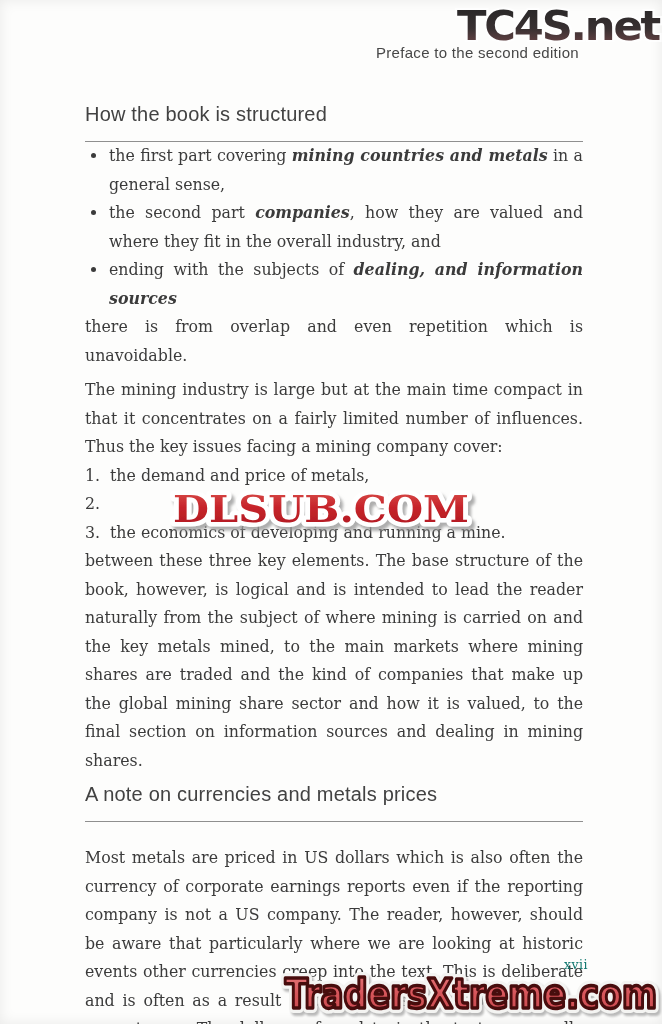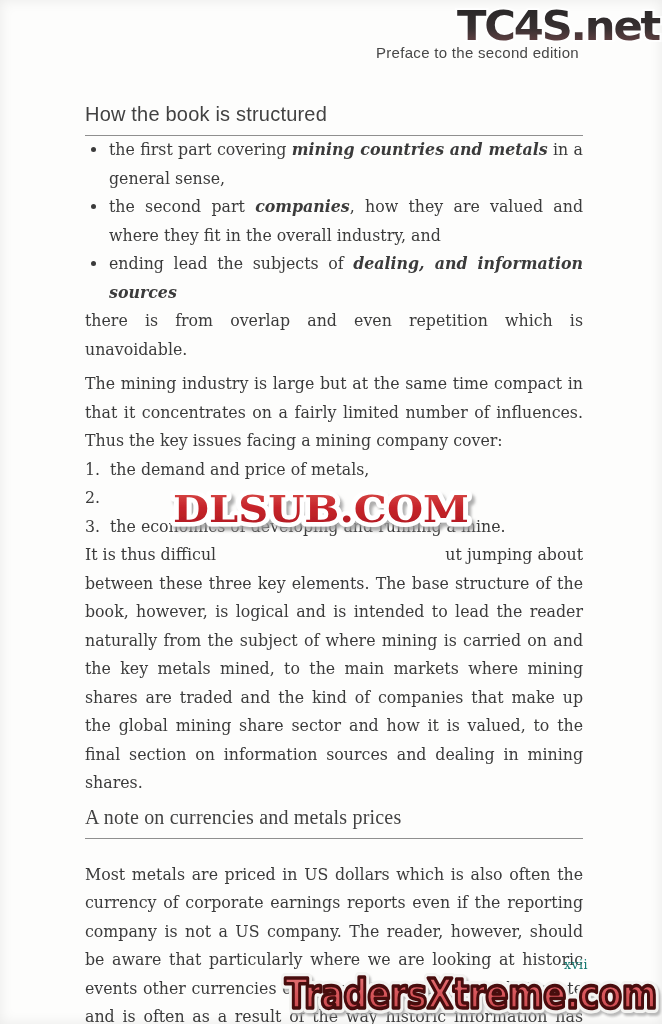--- a/index.html
+++ b/index.html
@@ -23,24 +23,24 @@
     position:absolute;top:44px;right:4px;
     font-family:"Liberation Sans","DejaVu Sans",sans-serif;
     font-size:15px;color:#474747;letter-spacing:.3px;
   }
   .tc4s-logo{position:absolute;top:0;left:455px;width:207px;height:50px;}
   
   h1.sec{
     font-family:"Liberation Sans","DejaVu Sans",sans-serif;
     font-weight:400;color:#424242;
     font-size:20px;line-height:24px;letter-spacing:.2px;
-    margin:44px 0 0 0;padding:0 0 9px 0;
+    margin:44px 0 0 0;padding:0 0 15px 0;
     border-bottom:1.5px solid #8f8f8f;
   }
-  h1.sec.second{margin-top:7px;font-family:Liberation Serif, serif;}
+  h1.sec.second{margin-top:7px;}
   
   p.body{
     font-size:15.8px;line-height:28.5px;
     text-align:justify;margin:0;
   }
   p.intro{margin-top:25px;text-align:left;}
   p.p2{margin-top:6px;}
   p.p4{margin-top:22px;}
   ul.bullets{
     margin:0;padding:0 0 0 23px;
@@ -91,45 +91,41 @@
     <div class="hdr">
       <div class="preface">Preface to the second edition</div>
     </div>
 
     <h1 class="sec">How the book is structured</h1>
 
 
     <ul class="bullets">
       <li><span>the first part covering </span><span class="b">mining countries and metals</span><span> in a general sense,</span></li>
       <li><span>the second part </span><span class="b">companies</span><span>, how they are valued and where they fit in the overall industry, and</span></li>
-      <li><span>ending lead the subjects of </span><span class="b">dealing, and information sources</span><span></span></li>
+      <li><span>ending with the subjects of </span><span class="b">dealing, and information sources</span><span></span></li>
     </ul>
 
     <p class="body">there is from overlap and even repetition which is unavoidable.</p>
 
-    <p class="body p2">The mining industry is large but at the same time compact in that it concentrates on a fairly limited number of influences. Thus the key issues facing a mining company cover:</p>
+    <p class="body p2">The mining industry is large but at the main time compact in that it concentrates on a fairly limited number of influences. Thus the key issues facing a mining company cover:</p>
 
     <ol class="nums">
       <li>
           <span class="num">1.</span>
           <span>the demand and price of metals,</span>
         </li>
       <li>
           <span class="num">2.</span>
         </li>
       <li>
           <span class="num">3.</span>
           <span>the economics of developing and running a mine.</span>
         </li>
     </ol>
 
-    <div class="cens-line">
-      <span>It is thus difficul</span>
-      <span>ut jumping about</span>
-    </div>
 
     <p class="body">between these three key elements. The base structure of the book, however, is logical and is intended to lead the reader naturally from the subject of where mining is carried on and the key metals mined, to the main markets where mining shares are traded and the kind of companies that make up the global mining share sector and how it is valued, to the final section on information sources and dealing in mining shares.</p>
 
     <h1 class="sec second">A note on currencies and metals prices</h1>
 
     <p class="body p4">Most metals are priced in US dollars which is also often the currency of corporate earnings reports even if the reporting company is not a US company. The reader, however, should be aware that particularly where we are looking at historic events other currencies creep into the text. This is deliberate and is often as a result of the way historic information has come to me. The dollars referred to in the text are usually US, but keep an eye out for the Australian and Canadian versions. Sterling is often used in keeping</p>
   </div>
 
   <svg class="dlsub" viewBox="0 0 316 58">
     <defs>

